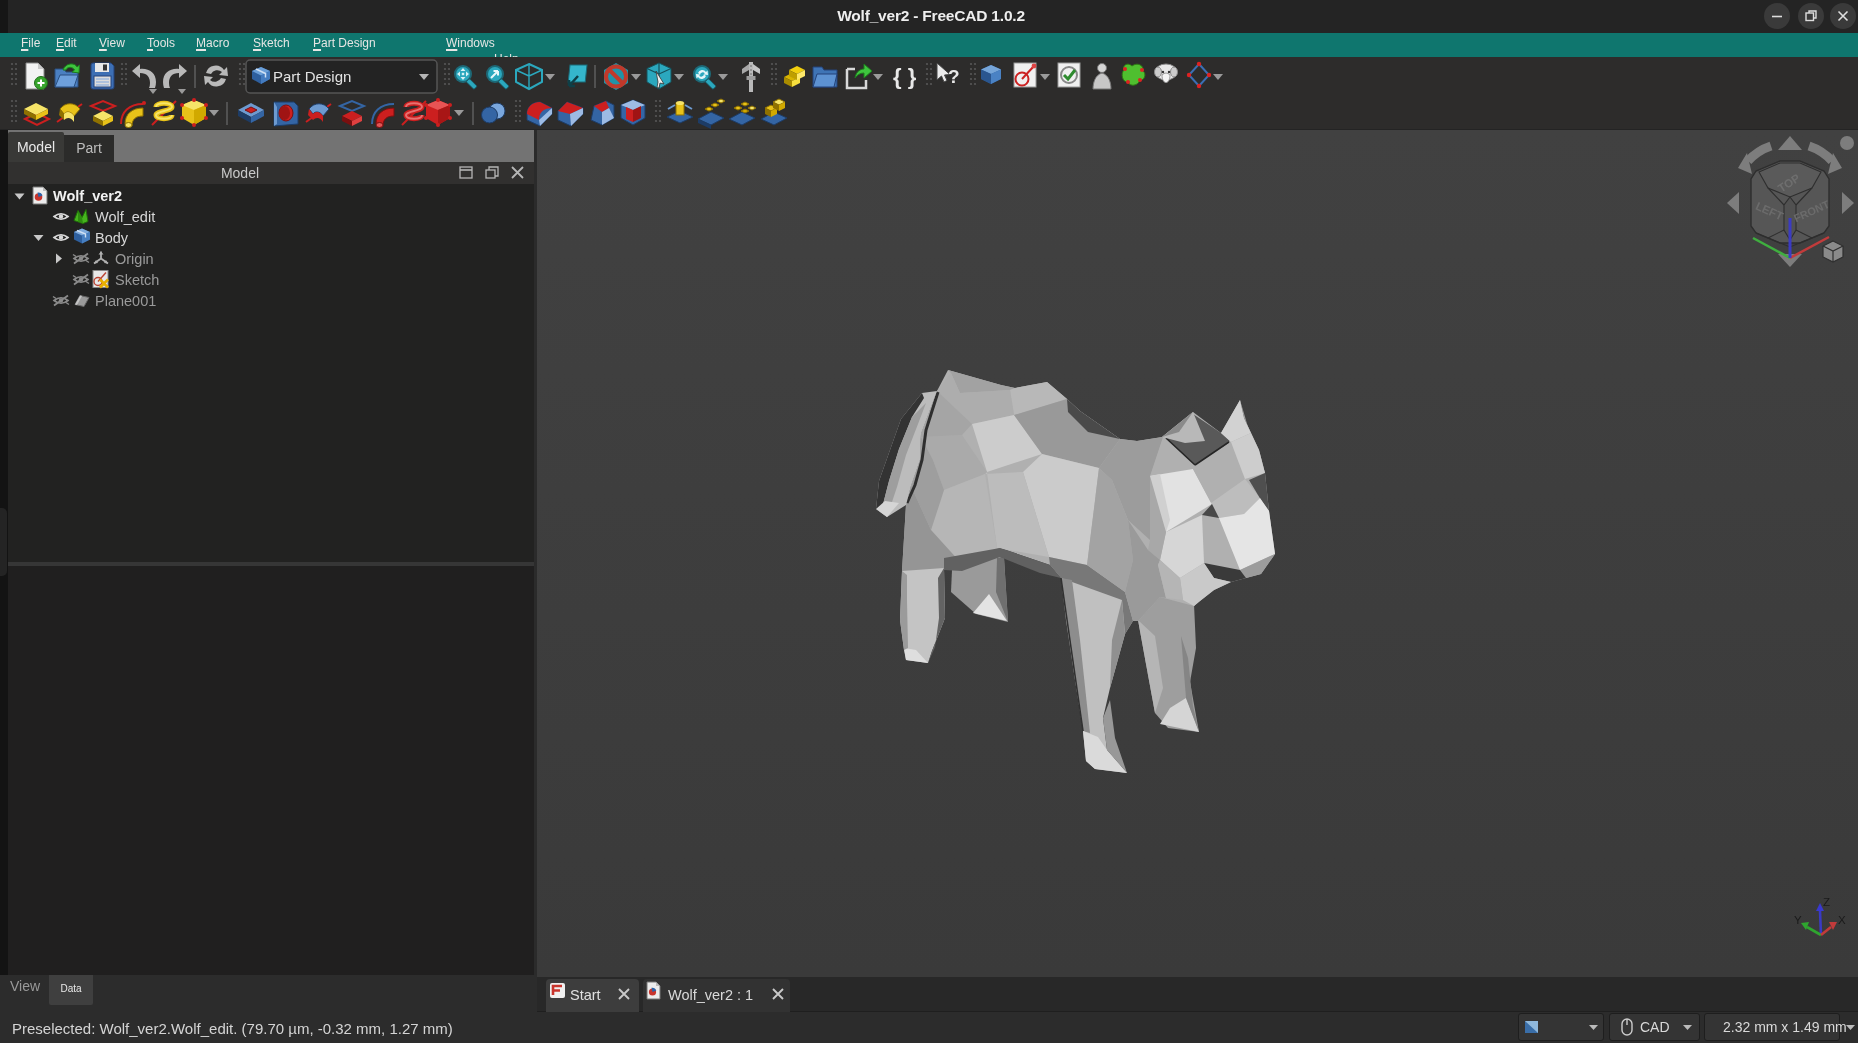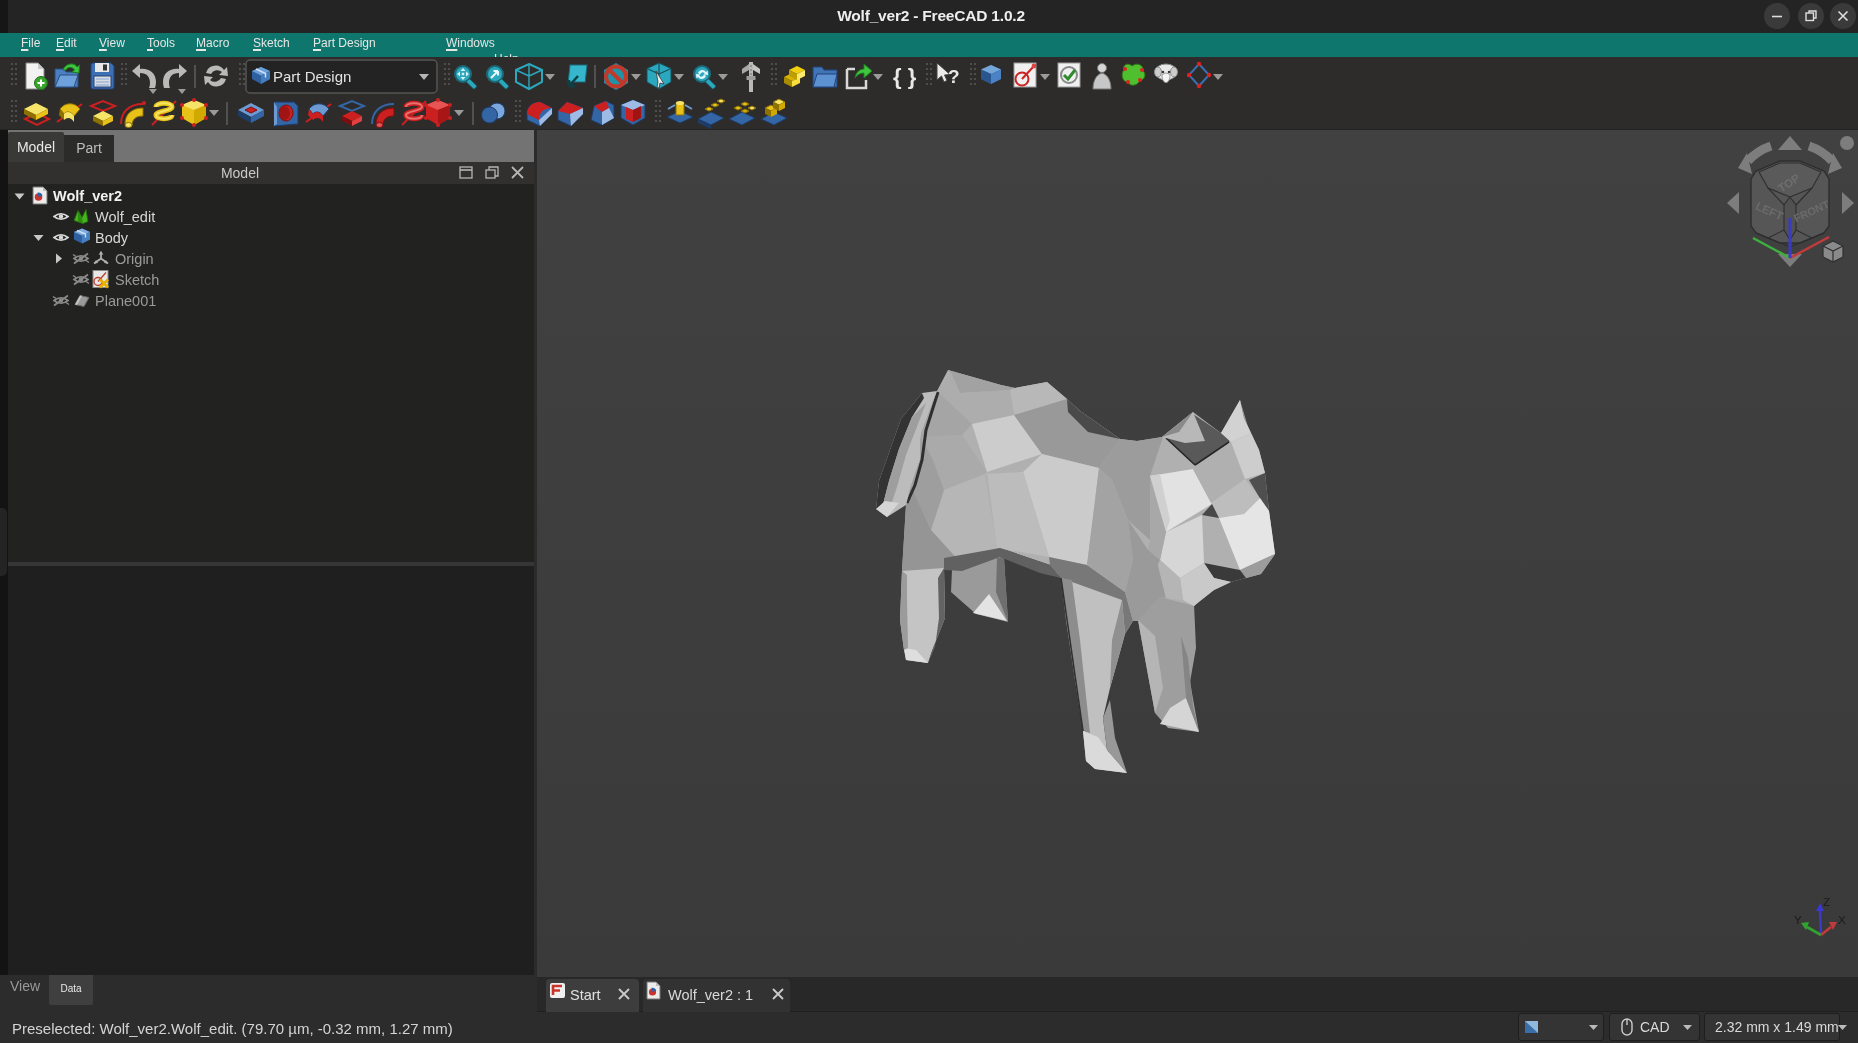--- a/index.html
+++ b/index.html
@@ -692,21 +692,21 @@
           <rect x="6" y="7" width="13" height="12" fill="#8fb8dc"></rect>
           <path d="M6 7 L19 19 L6 19 Z" fill="#3a6ea8"></path>
           <path d="M70 11 l4.5 5 l4.5 -5 z" fill="#bbbbbb"></path>
         </svg></div>
     <div class="sbtn" style="left:1609px; width:91px;"><svg width="89" height="26">
           <rect x="12" y="5" width="10" height="16" rx="5" fill="none" stroke="#cccccc" stroke-width="1.4"></rect>
           <path d="M17 5 v6" stroke="#cccccc" stroke-width="1.4"></path>
           <text x="30" y="18" fill="#d9d9d9" font-size="14" font-family="Liberation Sans">CAD</text>
           <path d="M73 11 l4.5 5 l4.5 -5 z" fill="#bbbbbb"></path>
         </svg></div>
-    <div class="sbtn" style="left:1704px; width:136px;"><svg width="150" height="26">
+    <div class="sbtn" style="left:1704px; width:136px;padding-left:8px;"><svg width="150" height="26">
           <text x="10" y="18" fill="#d9d9d9" font-size="14" font-family="Liberation Sans">2.32 mm x 1.49 mm</text>
           <path d="M133 11 l4.5 5 l4.5 -5 z" fill="#bbbbbb"></path>
         </svg></div>
   </div>
 
   <div class="abs" style="left:0; top:130px; width:8px; height:845px; background:#131313;"></div>
   <div class="abs" style="left:0; top:508px; width:7px; height:68px; background:#242424; border-radius:0 5px 5px 0;"></div>
 </div>
 
 </body></html>

